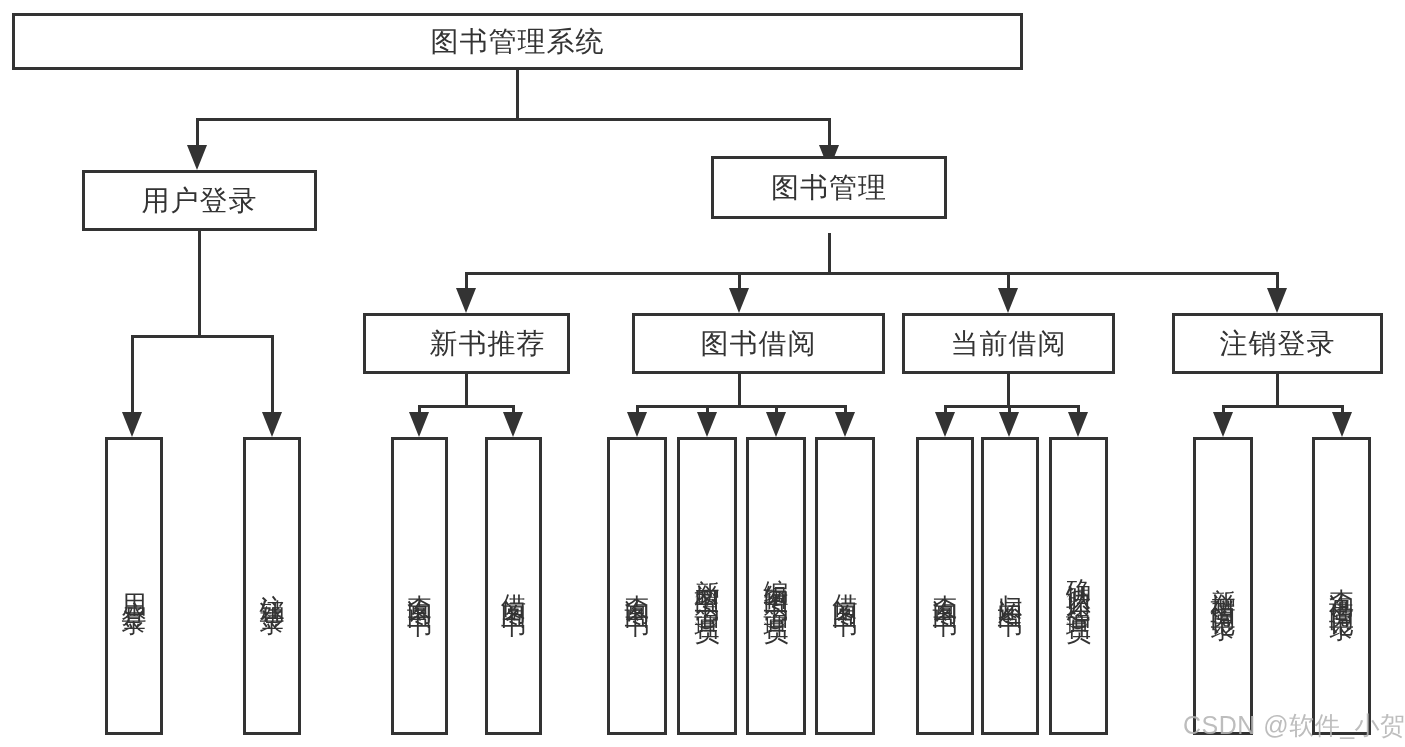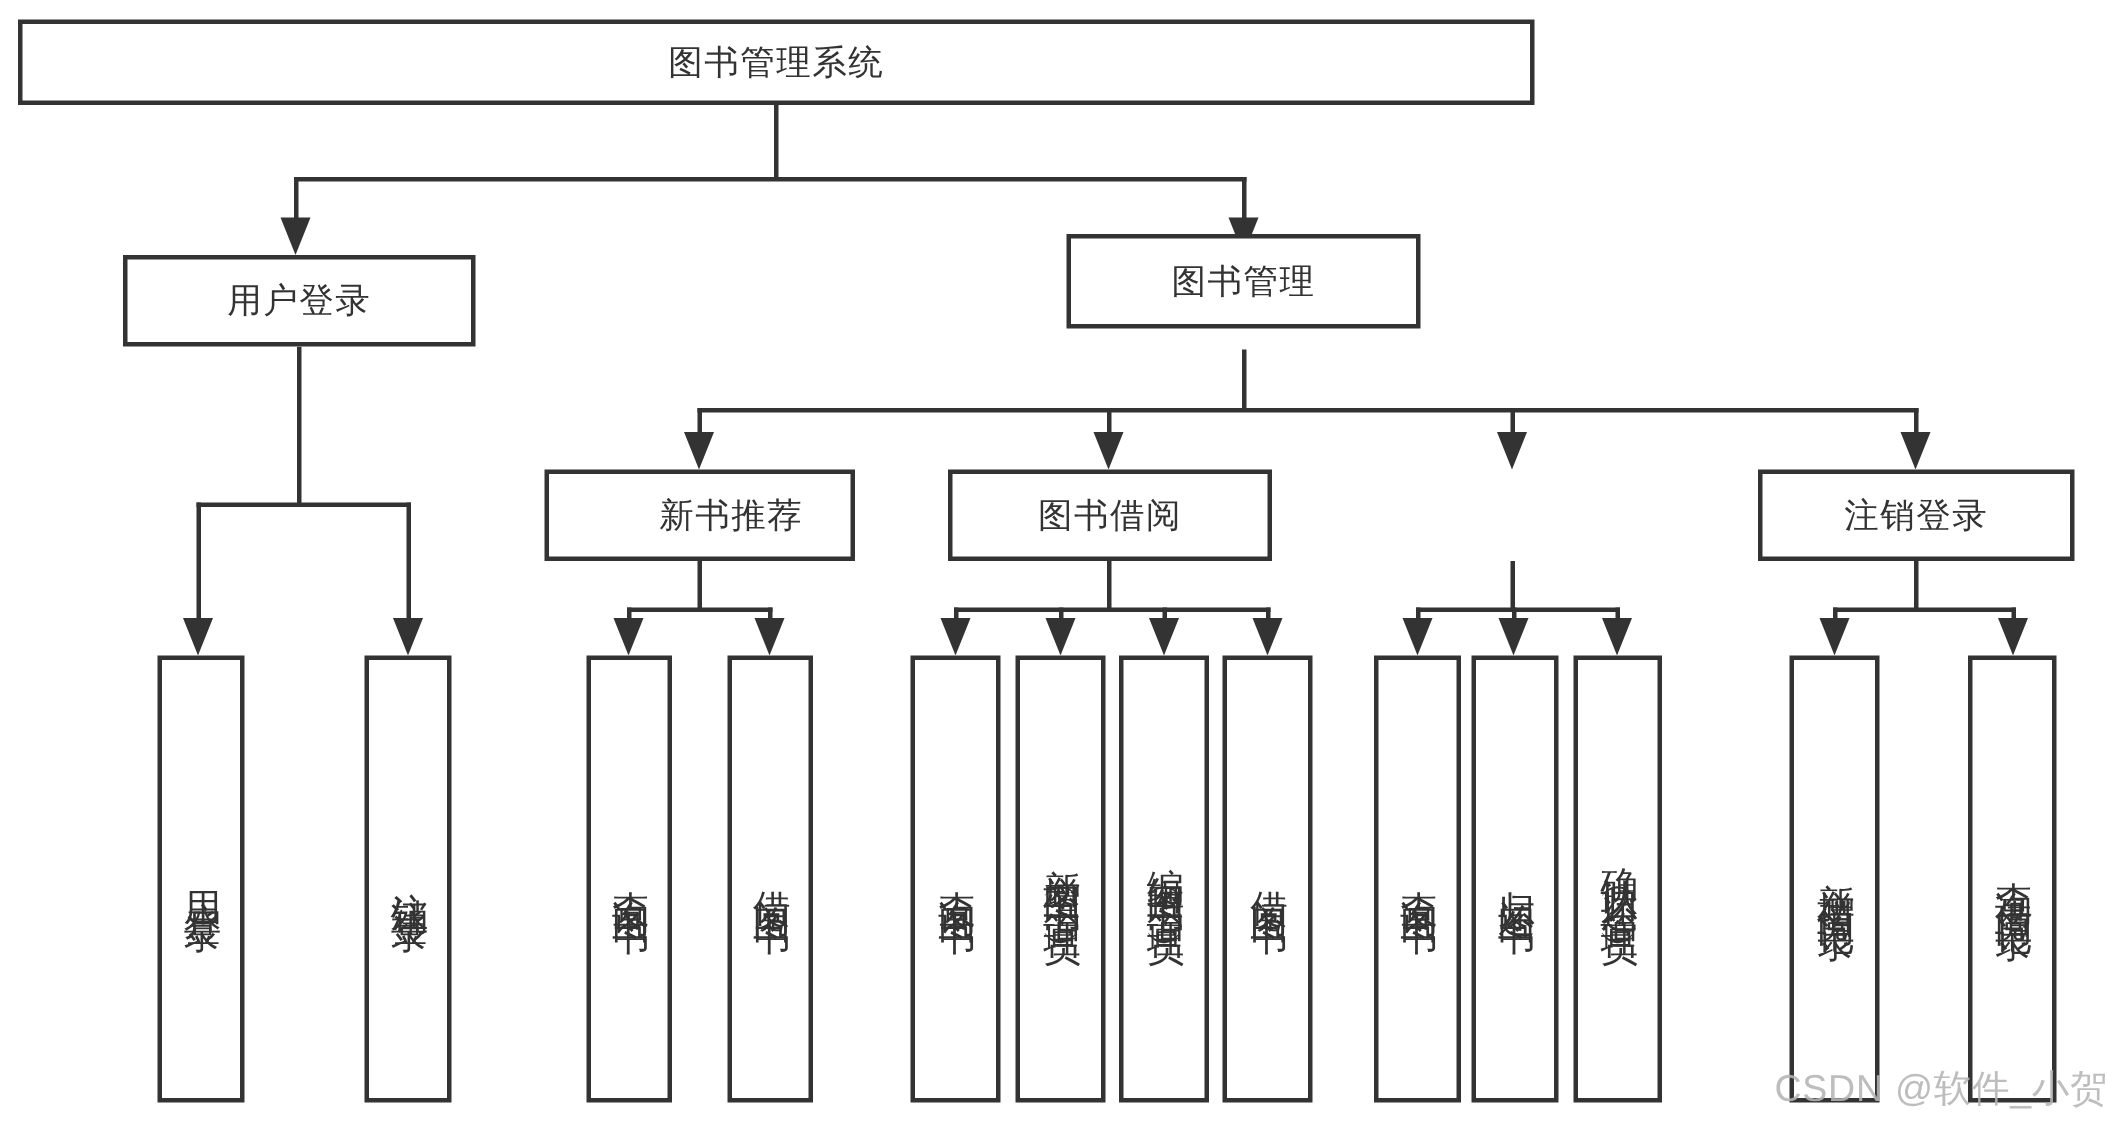--- a/index.html
+++ b/index.html
@@ -21,21 +21,21 @@
     box-sizing: border-box;
     border: 3px solid #333333;
     background: #ffffff;
     display: flex;
     align-items: center;
     justify-content: center;
     color: #333333;
     z-index: 2;
   }
   .node.h {
-    font-size: 23px;
+    font-size: 28px;
     letter-spacing: 1px;
   }
   .node.leaf {
     width: 58px;
     top: 437px;
     height: 298px;
   }
   .vtext {
     writing-mode: vertical-rl;
     font-size: 25px;
@@ -112,22 +112,25 @@
   <div class="vl" style="left:738px; top:272px; height:21px;"></div>
   <div class="ar" style="left:729px; top:288px;"></div>
   <div class="vl" style="left:1007px; top:272px; height:21px;"></div>
   <div class="ar" style="left:998px; top:288px;"></div>
   <div class="vl" style="left:1276px; top:272px; height:21px;"></div>
   <div class="ar" style="left:1267px; top:288px;"></div>
 
   <div class="node h" style="left:363px; top:313px; width:207px; height:61px;padding-left:42px;">
     <span>新书推荐</span>
   </div>
-  <div class="node h" style="left:632px; top:313px; width:216px; height:61px;">
+  <div class="node h" style="left:632px; top:313px; width:253px; height:61px;">
     <span>图书借阅</span>
+  </div>
+  <div class="node h" style="left:902px; top:313px; width:213px; height:61px;">
+    <span>当前借阅</span>
   </div>
   <div class="node h" style="left:1172px; top:313px; width:211px; height:61px;">
     <span>注销登录</span>
   </div>
 
   <div class="vl" style="left:465px; top:374px; height:33px;"></div>
   <div class="hl" style="left:418px; top:405px; width:97px;"></div>
   <div class="vl" style="left:418px; top:405px; height:12px;"></div>
   <div class="ar" style="left:409px; top:412px;"></div>
   <div class="vl" style="left:512px; top:405px; height:12px;"></div>

